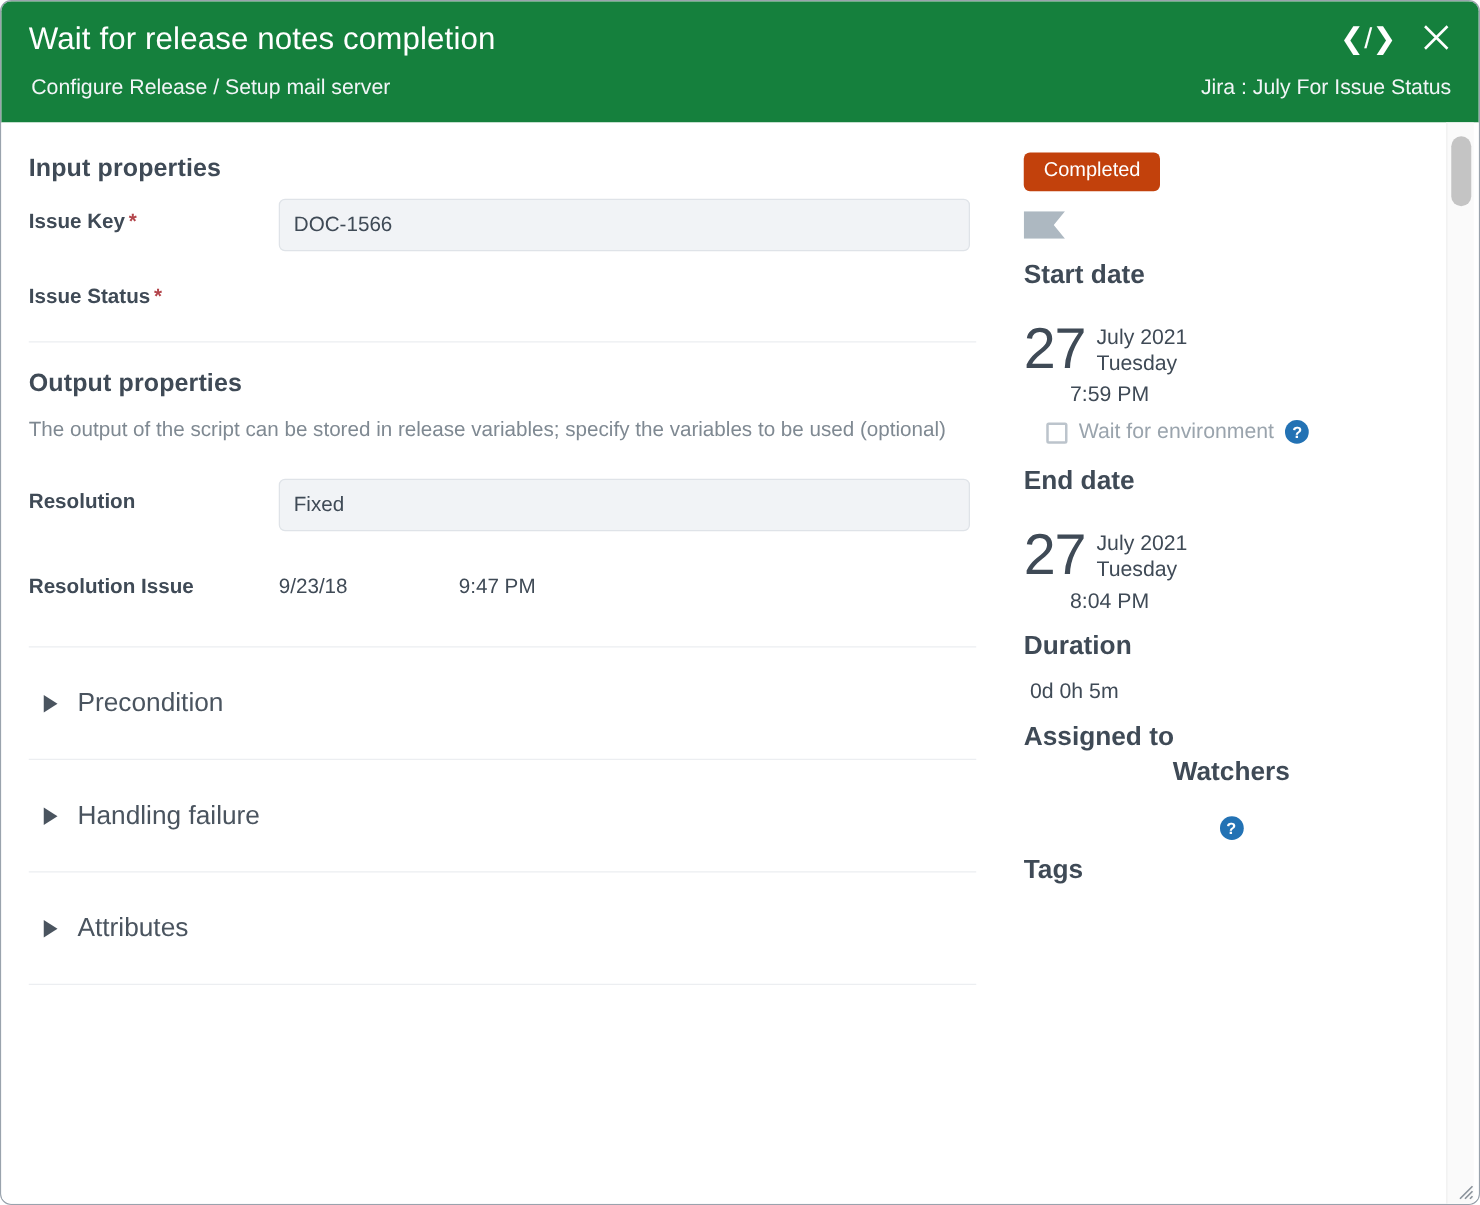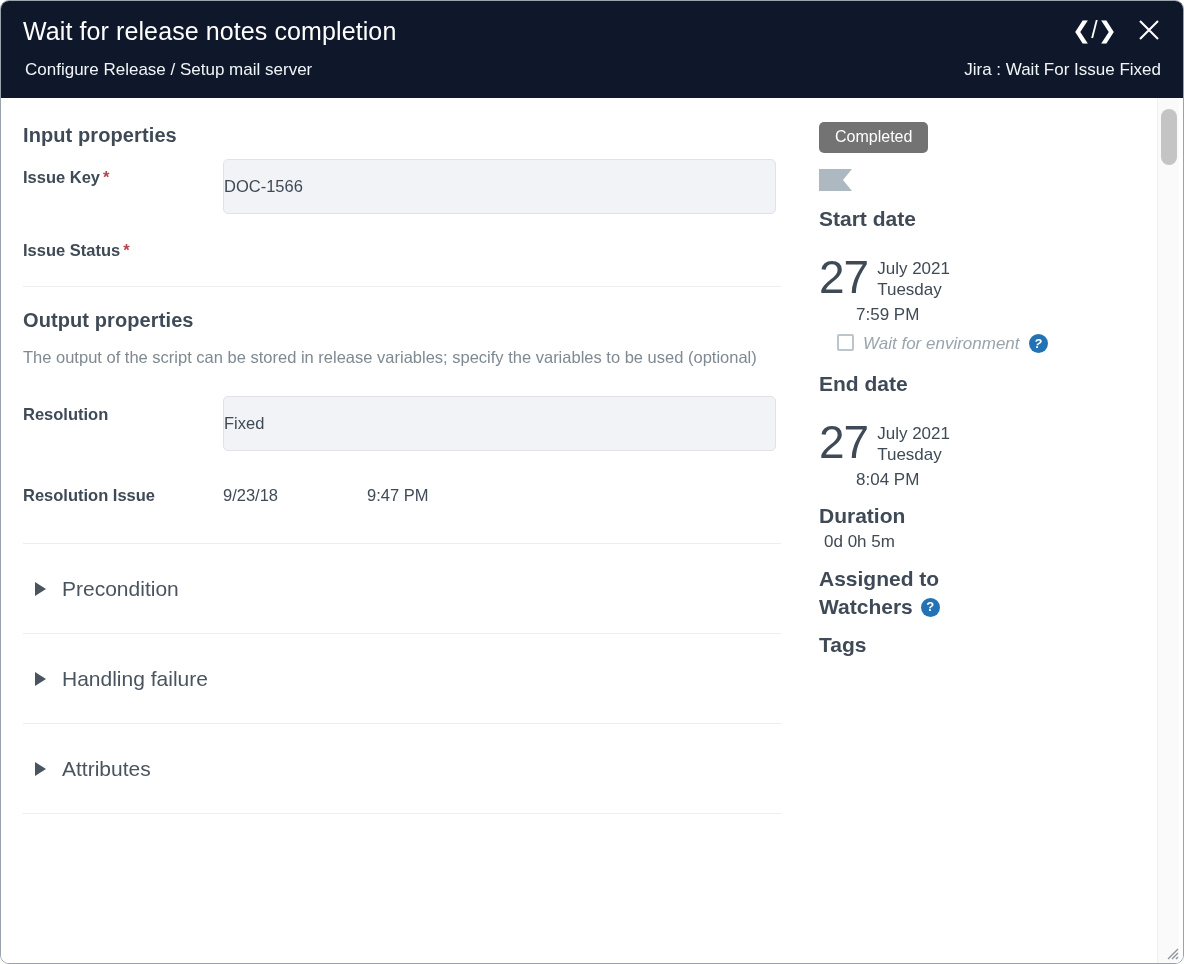--- a/index.html
+++ b/index.html
@@ -18,21 +18,21 @@
     background: #ffffff;
     border: 1px solid #9aa3ad;
     border-radius: 9px;
     overflow: hidden;
   }
 
   
   .titlebar {
     position: relative;
     height: 97px;
-    background: #0f172a;
+    background: #15803d;
     padding: 14px 22px 0 22px;
   }
   .titlebar-row1 {
     display: flex;
     align-items: flex-start;
     justify-content: space-between;
   }
   .dialog-title {
     font-size: 25px;
     color: #ffffff;
@@ -125,28 +125,28 @@
     padding-top: 9px;
   }
   .field-hint {
     font-size: 15.5px;
     color: #86909a;
     margin-top: 11px;
   }
 
   .text-input {
     width: 553px;
-    height: 55px;
+    height: 42px;
     background: #f1f3f6;
     border: 1px solid #dfe3e8;
     border-radius: 5px;
     font-size: 16.5px;
     color: #3f4a56;
     font-family: "Liberation Sans", sans-serif;
-    padding: 0 0;
+    padding: 0 11px;
     outline: none;
     display: block;
   }
 
   .row-gap-key { }
   .row-gap-status { margin-top: 18px; }
 
   .divider {
     height: 1px;
     background: #eceef1;
@@ -194,21 +194,21 @@
   }
   .acc-divider {
     height: 1px;
     background: #eceef1;
     width: 758px;
   }
 
   
   .status-badge {
     display: inline-block;
-    background: #737373;
+    background: #c2410c;
     color: #ffffff;
     font-size: 16px;
     border-radius: 5px;
     padding: 7px 16px 8px 16px;
     line-height: 1;
   }
   .flag-icon { margin-top: 16px; }
 
   .side-heading {
     font-size: 21px;
@@ -237,25 +237,24 @@
   .date-dow { font-size: 17px; color: #3f4a56; line-height: 21px; }
   .date-time {
     font-size: 17px;
     color: #3f4a56;
     margin-top: 2px;
     padding-left: 37px;
   }
 
   .check-row {
     display: flex;
-    align-items: flex-start;
+    align-items: flex-end;
     gap: 9px;
     margin-top: 9px;
     padding-left: 18px;
-    font-style: italic;
   }
   .checkbox {
     width: 17px; height: 17px;
     border: 2px solid #bcc4cc;
     background: #ffffff;
     border-radius: 2px;
     flex: none;
   }
   .check-label {
     font-size: 17px;
@@ -272,28 +271,29 @@
     align-items: center;
     justify-content: center;
     flex: none;
     cursor: pointer;
   }
 
   .duration-head { margin-top: 12px; }
   .duration-val {
     font-size: 17px;
     color: #3f4a56;
-    margin-top: 2px;
+    margin-top: 12px;
     padding-left: 5px;
   }
   .assigned-head { margin-top: 13px; }
   .watchers-row {
     display: flex;
     align-items: center;
-    gap: 8px;
+    gap: 21px;
+    flex-direction: column;
   }
   .tags-head { margin-top: 10px; }
 
   
   .scrollbar-track {
     position: absolute;
     top: 0;
     right: 4px;
     width: 22px;
     height: 866px;
@@ -332,21 +332,21 @@
         <span class="icon-btn code-icon">❮/❯</span>
         <span class="icon-btn close-icon">
           <svg width="24" height="24" viewBox="0 0 24 24" aria-hidden="true">
             <path d="M3 3 L21 21 M21 3 L3 21" stroke="#ffffff" stroke-width="2.1" fill="none"></path>
           </svg>
         </span>
       </div>
     </div>
     <div class="titlebar-row2">
       <div class="breadcrumb">Configure Release / Setup mail server</div>
-      <div class="task-type">Jira : Wait For Issue Fixed</div>
+      <div class="task-type">Jira : July For Issue Status</div>
     </div>
   </div>
 
   <div class="body">
 
     <div class="main-col">
 
       <h2 class="section-title">Input properties</h2>
 
 

